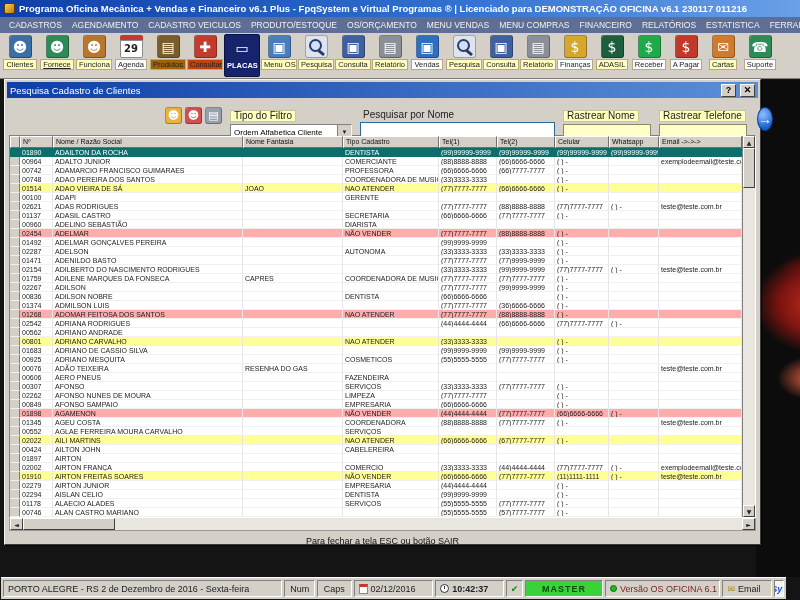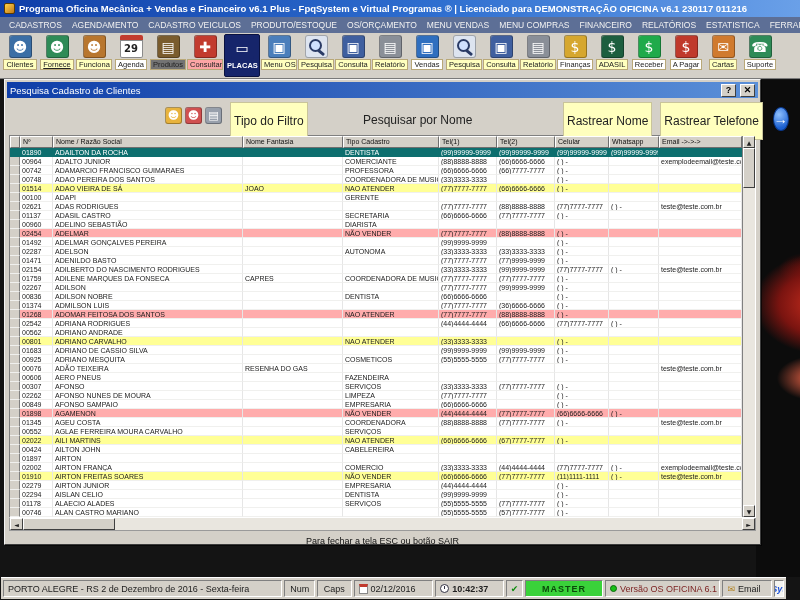--- a/index.html
+++ b/index.html
@@ -78,21 +78,21 @@
     font-size:9px; line-height:11px; text-align:center; font-weight:bold;
   }
   
   .filterbar{ display:flex; align-items:flex-start; padding:4px 4px 2px 158px; gap:8px; height:37px; }
   .mini-icons{ display:flex; gap:3px; margin-top:5px; }
   .mini-icon{ width:17px; height:17px; border-radius:3px; color:#fff;
     display:flex; align-items:center; justify-content:center; font-size:11px;
     font-family:"DejaVu Sans",sans-serif;
     box-shadow:inset 0 0 0 1px rgba(0,0,0,.3), inset 1px 1px 0 rgba(255,255,255,.35); }
   .f-group{ display:flex; flex-direction:column; gap:2px; }
-  .f-label{ font-size:12px; line-height:10px; padding:13px 3px; color:#222; white-space:nowrap; }
+  .f-label{ font-size:10px; line-height:10px; padding:0 3px; color:#222; white-space:nowrap;margin-top:8px; }
   .f-label-y{ background:#ffffbe; border:1px solid #c9c49a; align-self:flex-start; }
   .combo{ width:122px; height:16px; background:#fff; border:1px solid; border-color:#808080 #f4f4f4 #f4f4f4 #808080;
     display:flex; align-items:center; font-size:8px; padding-left:3px; }
   .combo-arrow{ margin-left:auto; width:14px; height:100%; background:#d4d0c8; border-left:1px solid #808080;
     font-size:6px; display:flex; align-items:center; justify-content:center; color:#222; }
   .f-input{ height:16px; border:1px solid #2a6a9a; background:#fff; font-size:9px; width:195px; padding:0 3px;
     font-family:"Liberation Sans",sans-serif; outline:none; }
   .f-input-y{ background:#ffffc8; width:88px; border:1px solid #8a8a6a; }
   .go-btn{
     width:24px; height:24px; border-radius:50%; margin-top:5px; margin-left:2px;
@@ -191,25 +191,25 @@
     <div class="tb-btn">
       <span class="tb-icon" style="background: rgb(184, 118, 46);">☻</span>
       <span class="tb-label" style="background: rgb(255, 255, 190);">Funciona</span>
     </div>
     <div class="tb-btn tb-calendar">
       <span class="tb-icon">29</span>
       <span class="tb-label" style="background: rgb(255, 255, 255);">Agenda</span>
     </div>
     <div class="tb-btn">
       <span class="tb-icon" style="background: rgb(122, 92, 46);">▤</span>
-      <span class="tb-label" style="background: #737373;">Produtos</span>
+      <span class="tb-label" style="background: #a16207;">Produtos</span>
     </div>
     <div class="tb-btn">
       <span class="tb-icon" style="background: rgb(194, 59, 46);">✚</span>
-      <span class="tb-label" style="background: #fca5a5;">Consultar</span>
+      <span class="tb-label" style="background: #c2410c;">Consultar</span>
     </div>
     <div class="tb-btn tb-plate">
       <span class="tb-icon" style="background: rgb(22, 37, 107);">▭</span>
       <span class="tb-label">PLACAS</span>
     </div>
     <div class="tb-btn">
       <span class="tb-icon" style="background: rgb(74, 126, 187);">▣</span>
       <span class="tb-label" style="background: rgb(255, 255, 190);">Menu OS</span>
     </div>
     <div class="tb-btn">

